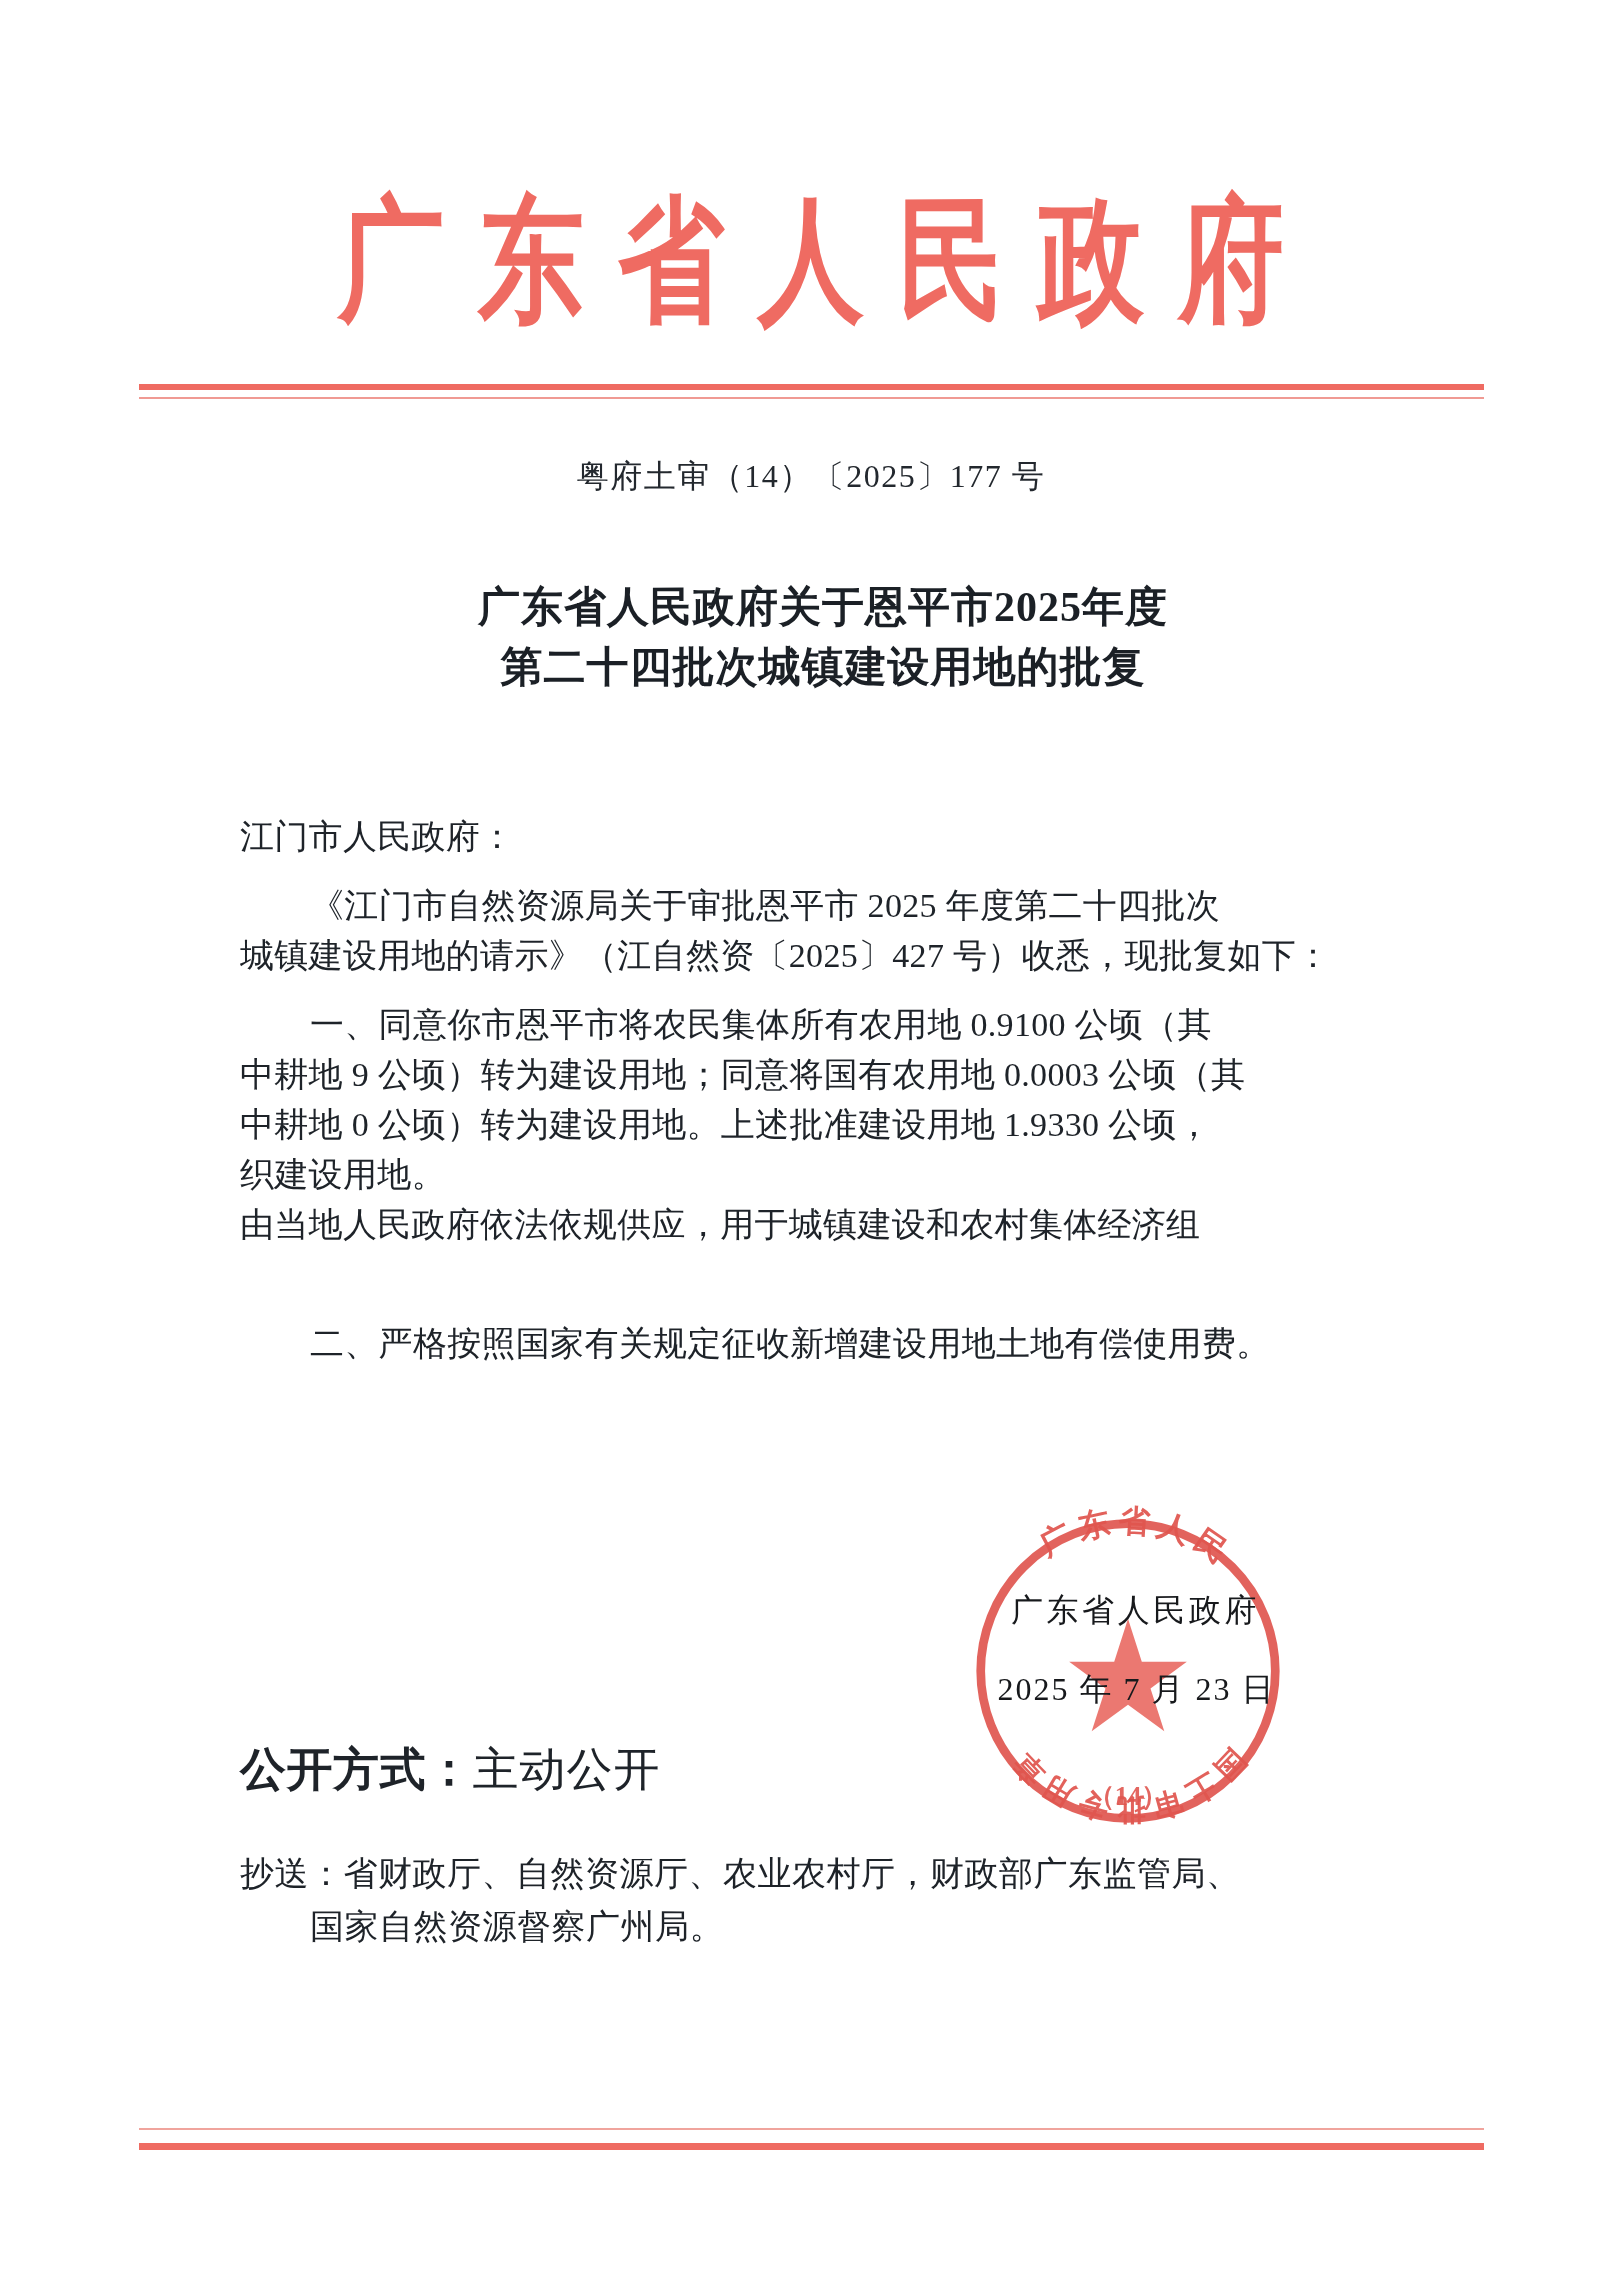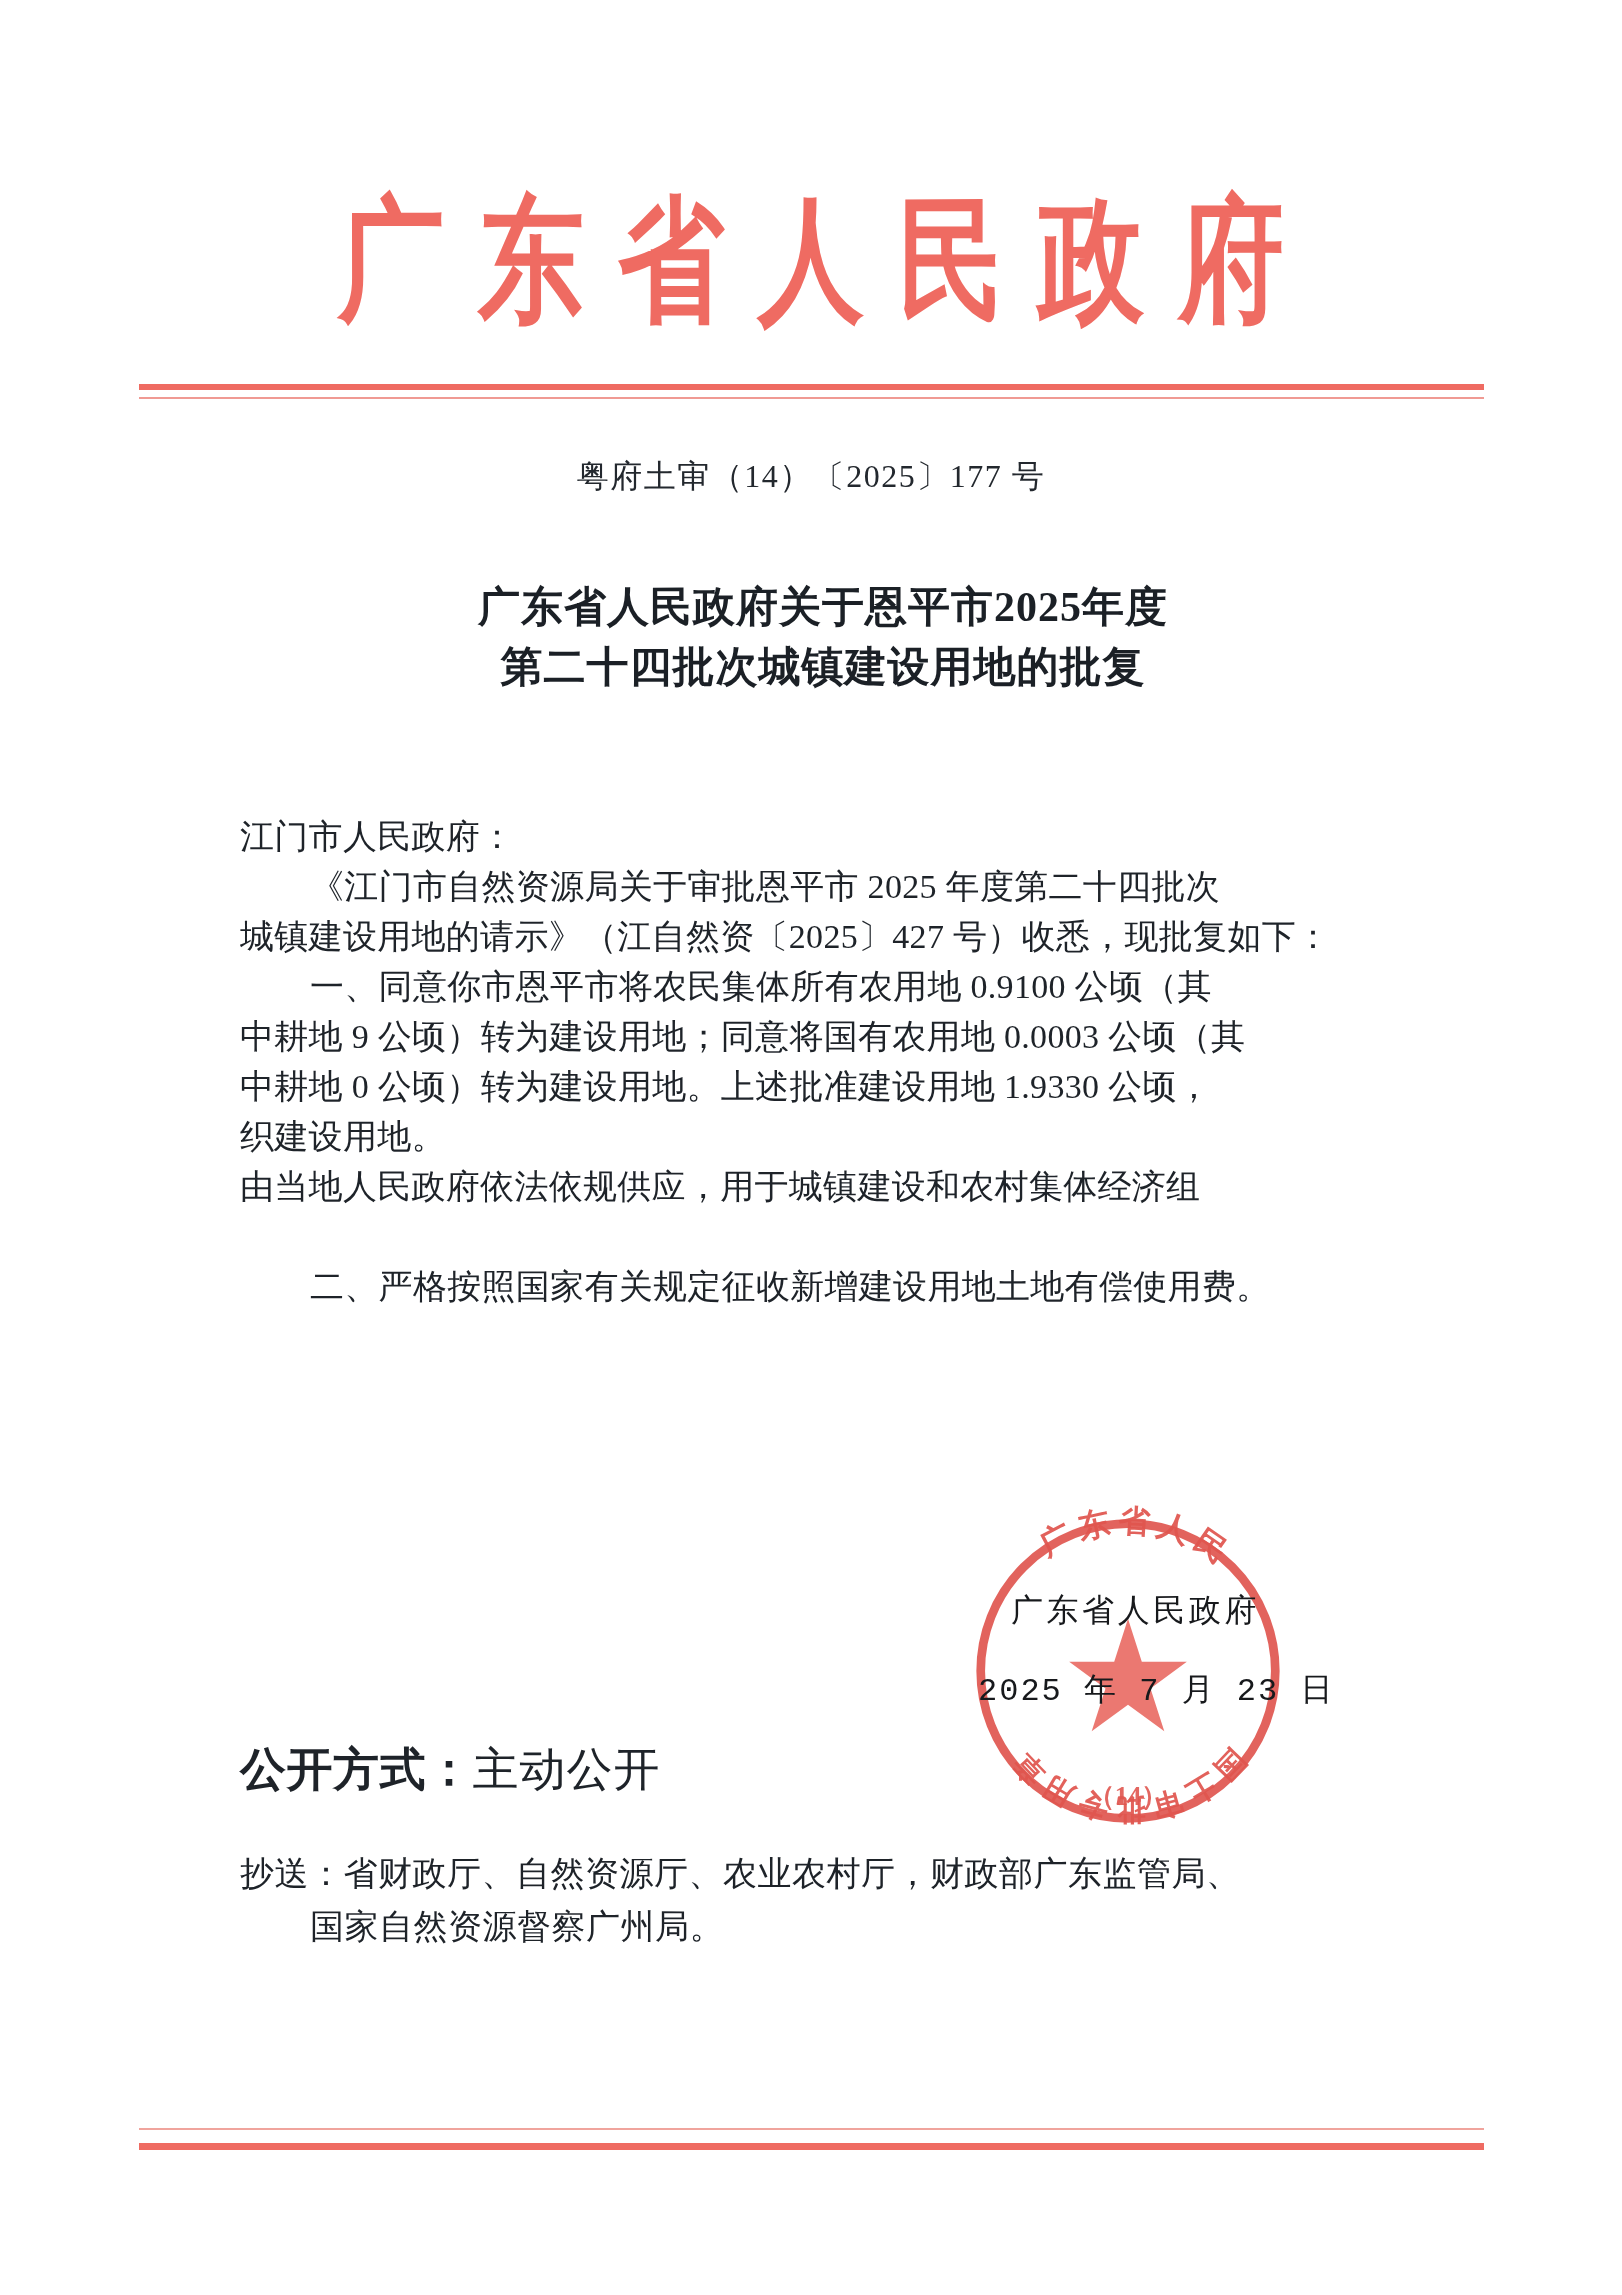--- a/index.html
+++ b/index.html
@@ -101,21 +101,21 @@
   }
   .body-line {
     font-size: 34px;
     line-height: 50px;
     color: #20252b;
     color: #1e2329;
     white-space: nowrap;
     letter-spacing: 0.3px;
     font-family: "Liberation Serif", "DejaVu Serif", serif;
   }
-  .body-line.indent2 { text-indent: 70px; }
+  .body-line.indent2 { text-indent: 70px; margin-top: 19px; }
   .spacer-line { height: 50px; }
 
   
   .seal-wrap {
     position: absolute;
     left: 949px;
     top: 1492px;
     width: 358px;
     height: 358px;
   }
@@ -136,21 +136,21 @@
   .seal-overlay-date {
     position: absolute;
     left: 978px;
     top: 1668px;
     width: 317px;
     text-align: center;
     font-size: 32px;
     color: #17191c;
     letter-spacing: 2px;
     white-space: nowrap;
-    font-family: Liberation Mono, monospace;
+    font-family: Liberation Serif, serif;
   }
 
   
   .disclosure {
     position: absolute;
     left: 240px;
     top: 1739px;
     font-size: 46px;
     color: #1e2329;
     white-space: nowrap;

